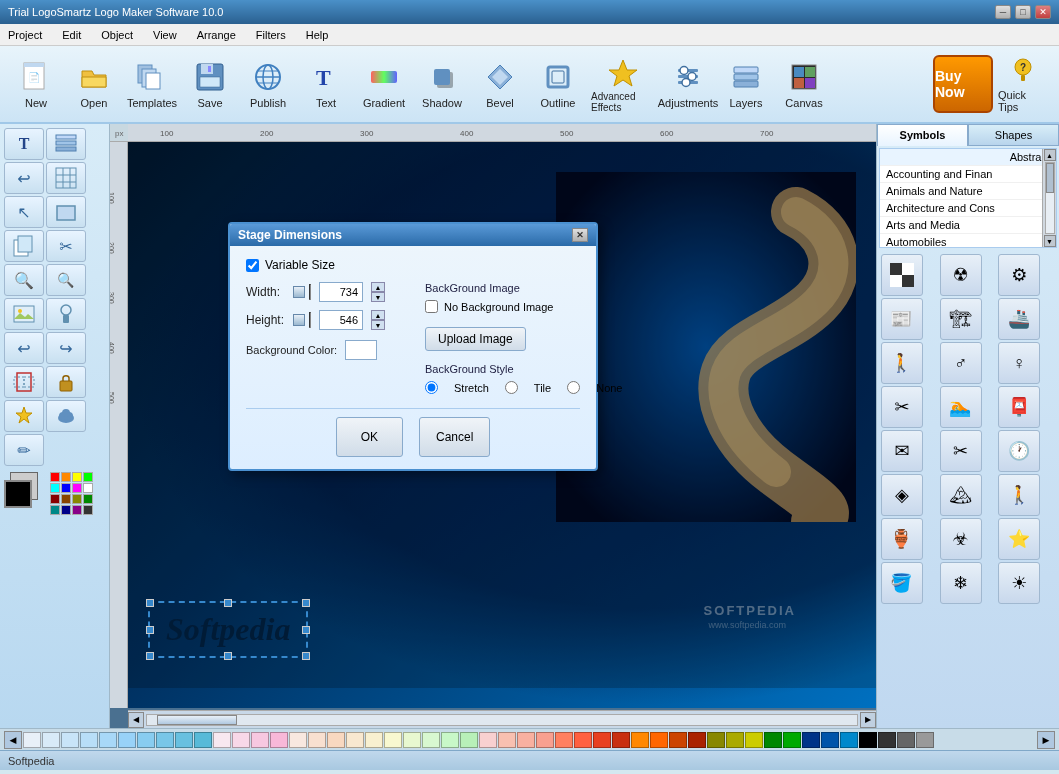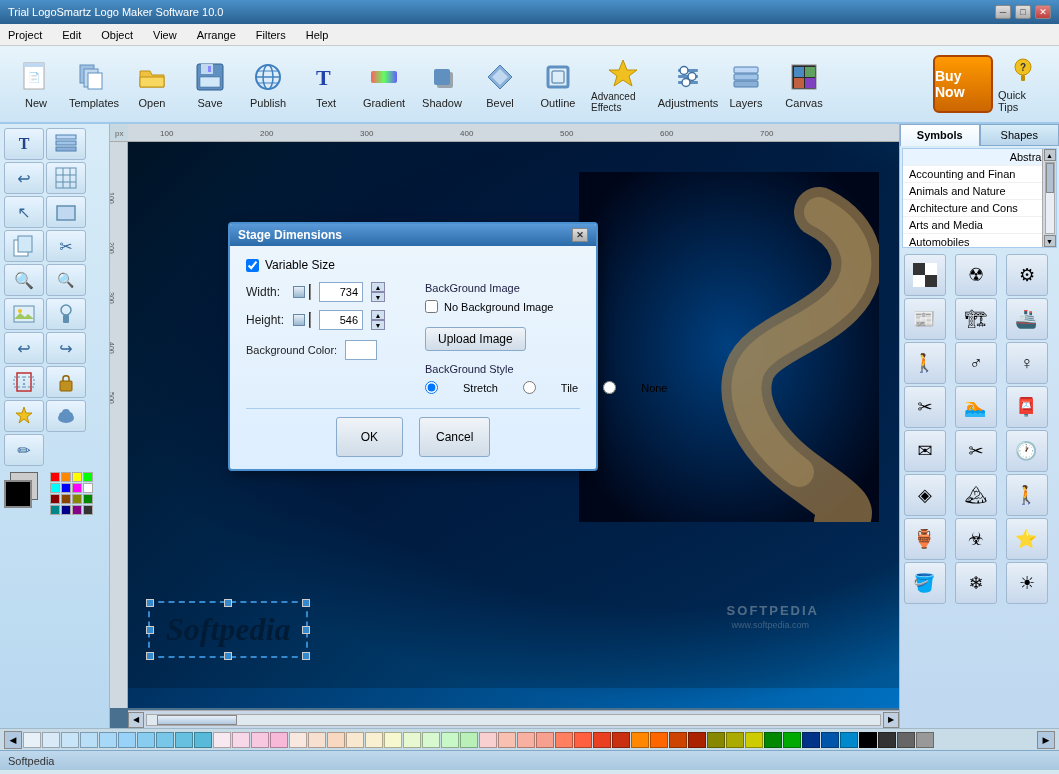--- a/index.html
+++ b/index.html
@@ -196,21 +196,21 @@
     }
     .selection-handle {
       position: absolute;
       width: 8px; height: 8px;
       background: #44aaff;
       border: 1px solid #fff;
     }
     
     
     .right-panel {
-      width: 160px;
+      width: 183px;
       background: linear-gradient(to bottom, #d8ecf8, #c0d8f0);
       border-left: 1px solid #a0b8c8;
       display: flex;
       flex-direction: column;
     }
     .right-tabs {
       display: flex;
       background: #b0cce0;
     }
     .right-tab {
@@ -458,21 +458,21 @@
       background: linear-gradient(to bottom, #f0f4f8, #d0dce8);
       border: 1px solid #88aacc;
       border-radius: 3px;
       padding: 12px 16px;
       cursor: pointer;
       font-size: 12px;
     }
     
     .bg-style-row {
       display: flex;
-      gap: 25px;
+      gap: 16px;
       align-items: center;
       margin-top: 4px;
     }
   </style>
 </head>
 <body>
 
 <div style="width:1059px; height:774px; overflow:hidden; position:relative; background:#d4e8f0;">
 
   <div class="title-bar">
@@ -503,36 +503,36 @@
           <rect x="4" y="2" width="20" height="4" fill="#c0d8f0"></rect>
           <text x="8" y="20" font-size="10" fill="#336699">📄</text>
         </svg>
       </div>
       <span>New</span>
     </div>
 
     <div class="tool-btn">
       <div class="tool-icon">
         <svg width="32" height="32" viewBox="0 0 32 32">
+          <path d="M4 10 L4 26 L28 26 L28 14 L16 14 L14 10 Z" fill="#f0c040" stroke="#c09010" stroke-width="1"></path>
+          <path d="M4 16 L28 16 L28 26 L4 26Z" fill="#f8d860" stroke="#c09010" stroke-width="1"></path>
+        </svg>
+      </div>
+      <span>Open</span>
+    </div>
+
+    <div class="tool-btn">
+      <div class="tool-icon">
+        <svg width="32" height="32" viewBox="0 0 32 32">
           <rect x="2" y="4" width="14" height="18" fill="#a0c0e0" stroke="#6090c0" stroke-width="1"></rect>
           <rect x="6" y="8" width="14" height="18" fill="#c0d8f0" stroke="#6090c0" stroke-width="1"></rect>
           <rect x="10" y="12" width="14" height="16" fill="white" stroke="#6090c0" stroke-width="1"></rect>
         </svg>
       </div>
       <span>Templates</span>
-    </div>
-
-    <div class="tool-btn">
-      <div class="tool-icon">
-        <svg width="32" height="32" viewBox="0 0 32 32">
-          <path d="M4 10 L4 26 L28 26 L28 14 L16 14 L14 10 Z" fill="#f0c040" stroke="#c09010" stroke-width="1"></path>
-          <path d="M4 16 L28 16 L28 26 L4 26Z" fill="#f8d860" stroke="#c09010" stroke-width="1"></path>
-        </svg>
-      </div>
-      <span>Open</span>
     </div>
 
     <div class="tool-btn">
       <div class="tool-icon">
         <svg width="32" height="32" viewBox="0 0 32 32">
           <rect x="3" y="3" width="26" height="26" rx="2" fill="#6090c0" stroke="#336090" stroke-width="1"></rect>
           <rect x="7" y="3" width="12" height="10" fill="#c0d8f0"></rect>
           <rect x="6" y="16" width="20" height="10" fill="#d0e8f8" stroke="#336090" stroke-width="0.5"></rect>
           <rect x="14" y="5" width="3" height="6" fill="#8888ff"></rect>
         </svg>

